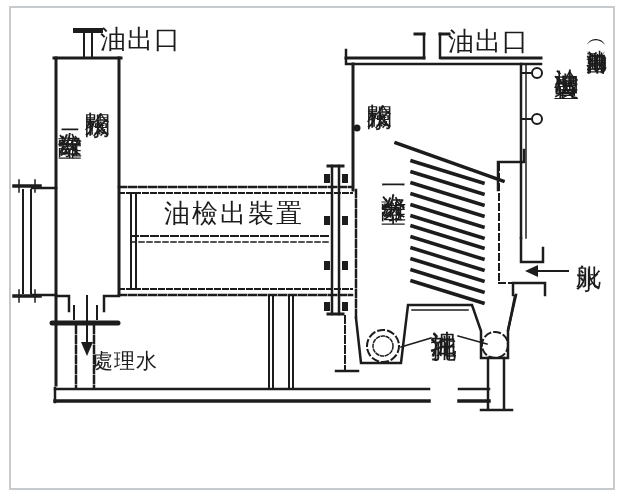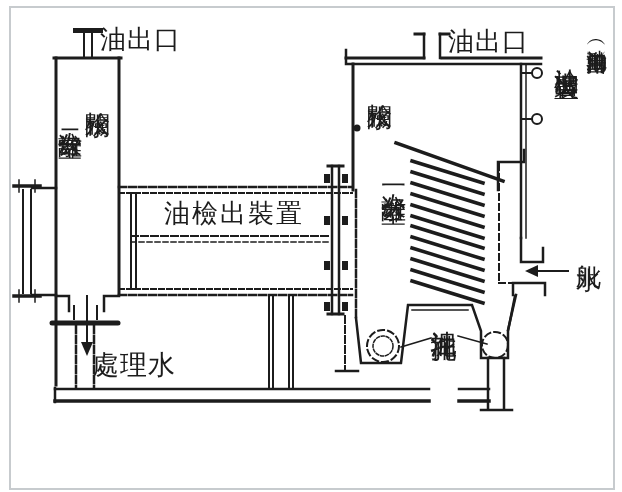--- a/index.html
+++ b/index.html
@@ -127,21 +127,21 @@
       <path class="s25" d="M55,389 H429 M459,389 H489"></path>
       <path class="s35" d="M55,401 H429 M459,401 H489"></path>
       <path class="s25" d="M55,388 V402"></path>
     </g>
   </svg>
 
   <div class="label" style="left:100px;top:26px;font-size:26px;letter-spacing:1px;">油出口</div>
   <div class="label v" style="left:84px;top:92px;font-size:25px;letter-spacing:1px;">檢水閥</div>
   <div class="label v" style="left:57px;top:112px;font-size:24px;letter-spacing:1px;">二次分離室</div>
   <div class="label" style="left:164px;top:200px;font-size:26px;letter-spacing:2px;">油檢出裝置</div>
-  <div class="label" style="left:92px;top:351px;font-size:27px;letter-spacing:1px;">處理水</div>
+  <div class="label" style="left:92px;top:351px;font-size:21px;letter-spacing:1px;">處理水</div>
 
   <div class="label" style="left:448px;top:28px;font-size:26px;letter-spacing:1px;">油出口</div>
   <div class="label v" style="left:366px;top:84px;font-size:25px;letter-spacing:1px;">檢水閥</div>
   <div class="label v" style="left:380px;top:172px;font-size:25px;letter-spacing:2px;">一次分離室</div>
   <div class="label v" style="left:585px;top:32px;font-size:21px;letter-spacing:1px;">（油自動排出用）</div>
   <div class="label v" style="left:553px;top:48px;font-size:25px;letter-spacing:2px;">油檢出裝置</div>
   <div class="label v" style="left:575px;top:245px;font-size:25px;letter-spacing:2px;">舭水</div>
   <div class="label v" style="left:430px;top:310px;font-size:26px;letter-spacing:2px;">油泥排孔</div>
 
 </div>

